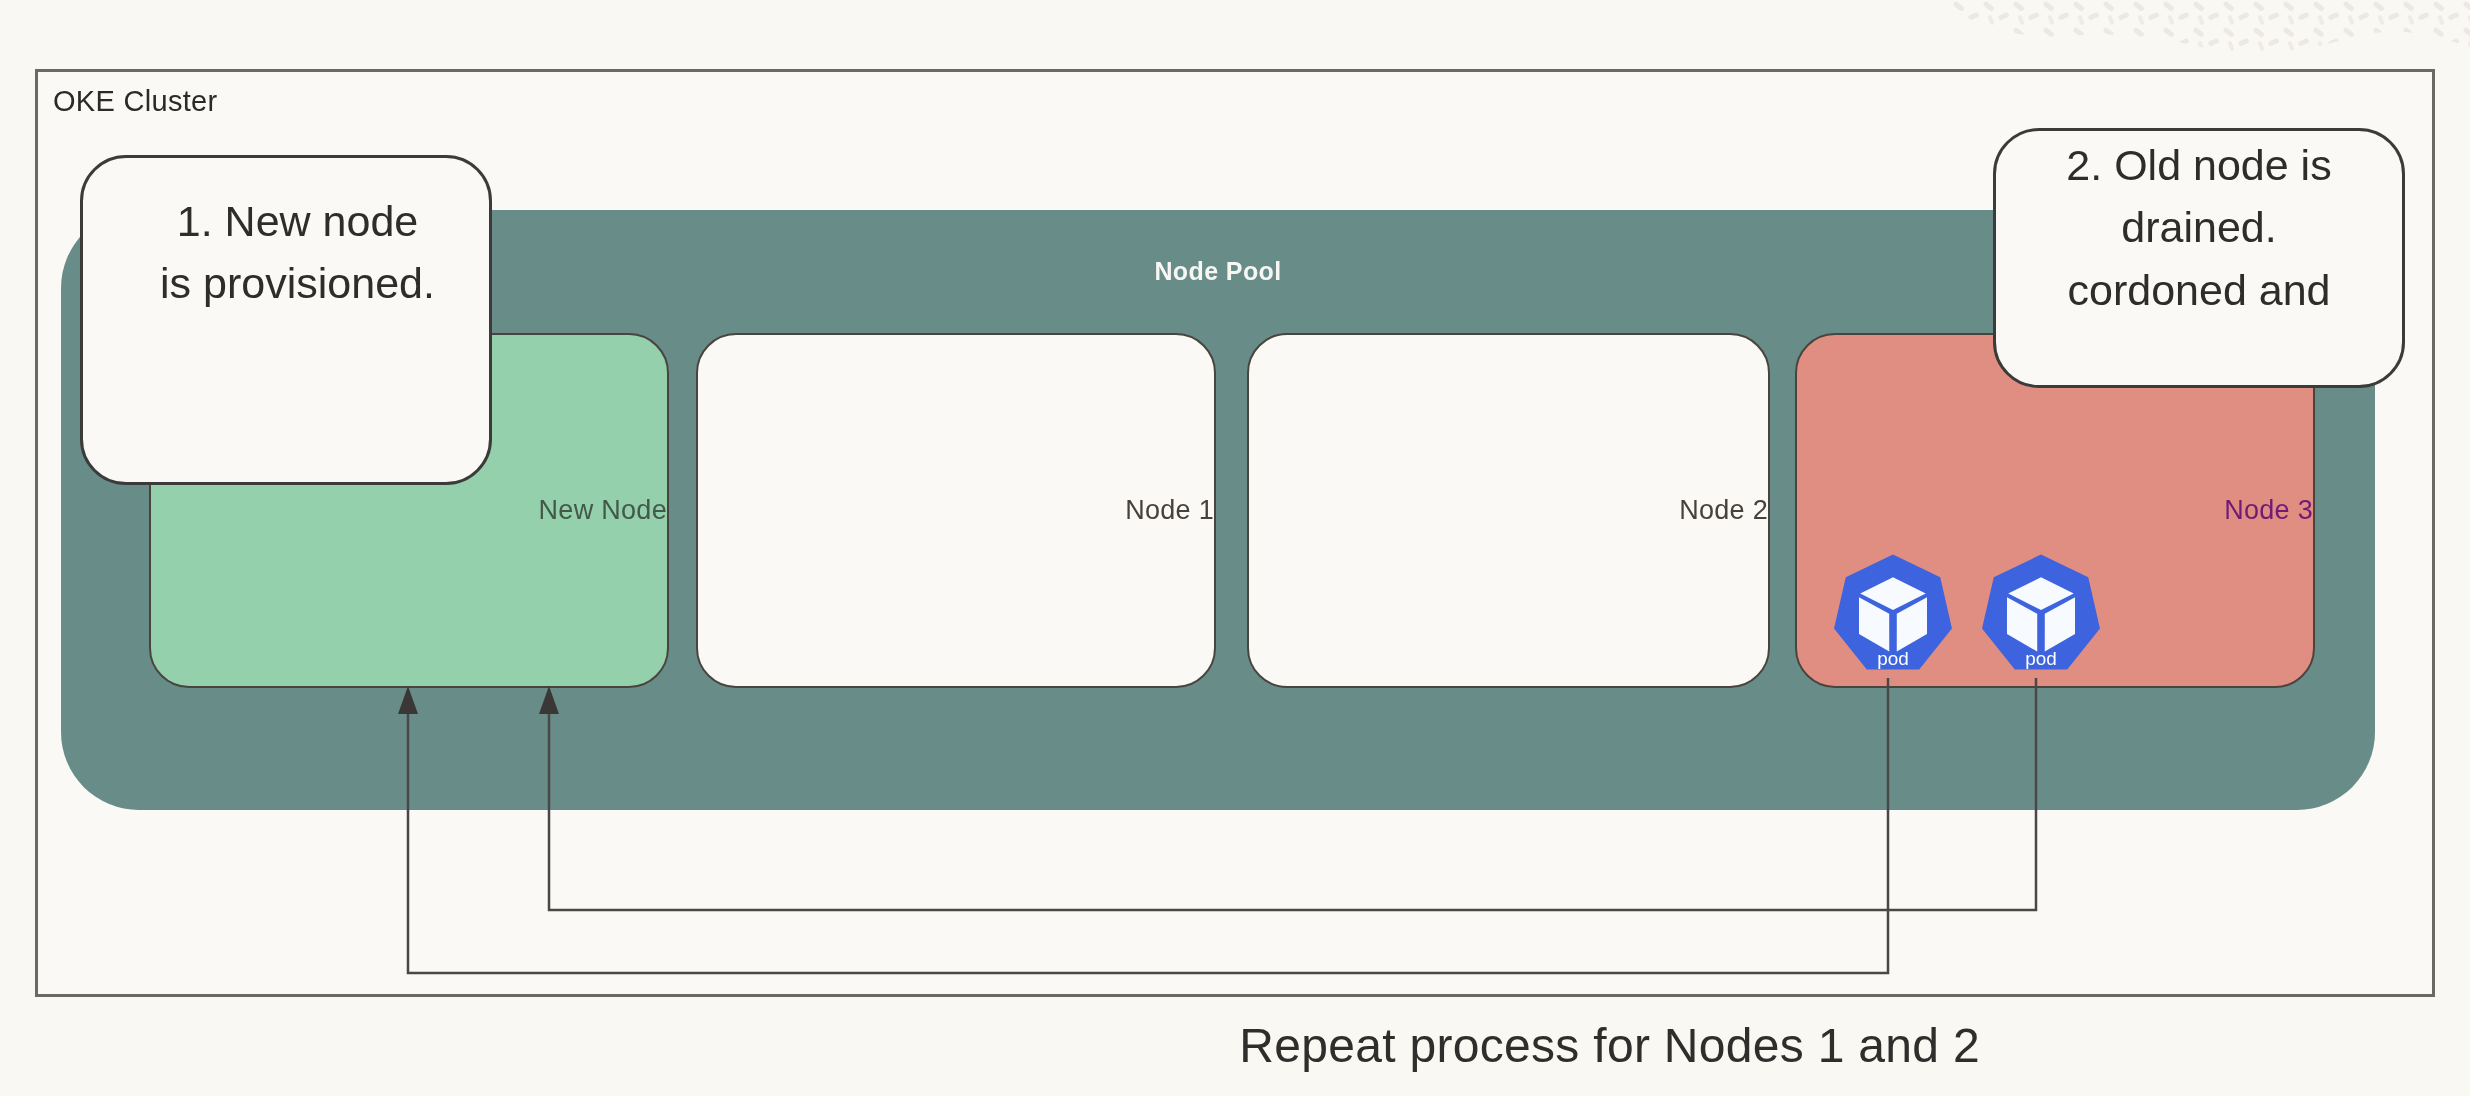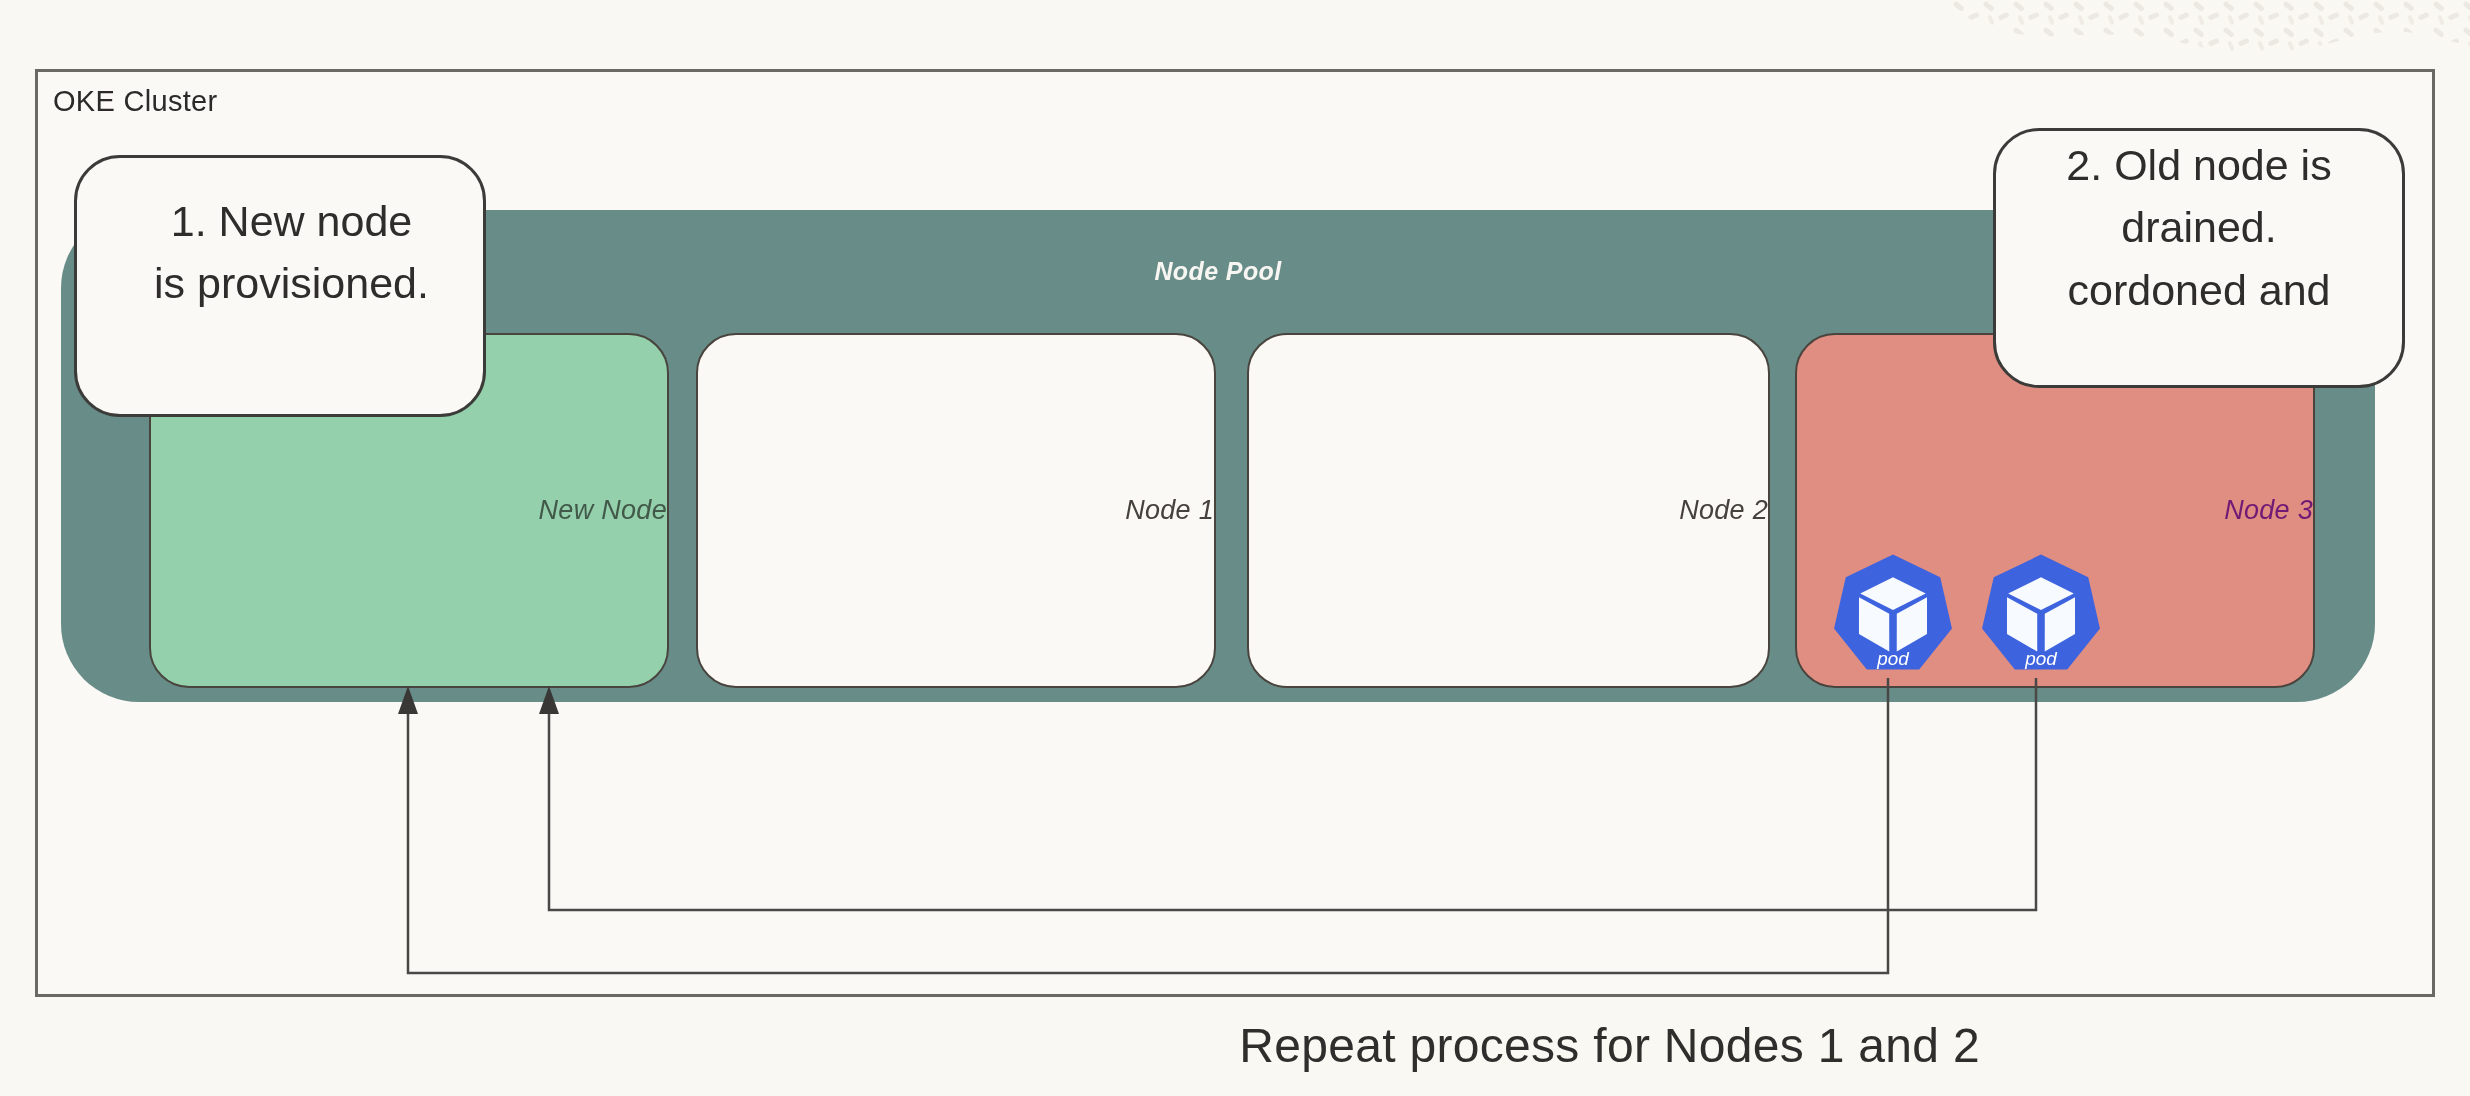--- a/index.html
+++ b/index.html
@@ -17,22 +17,22 @@
   .oke-box{
     position:absolute;left:35px;top:69px;width:2400px;height:928px;
     box-sizing:border-box;border:3px solid #6B6964;background:#FBF9F5;z-index:1;
   }
   .oke-label{
     position:absolute;left:15px;top:13px;
     font-size:29px;color:#2B2A28;letter-spacing:.3px;
   }
   
   .pool{
-    position:absolute;left:23px;top:138px;width:2314px;height:492px;
-    background:var(--pool,#688C88);border-radius:78px;font-style:italic;
+    position:absolute;left:23px;top:138px;width:2314px;height:600px;
+    background:var(--pool,#688C88);border-radius:78px;
   }
   .pool-label{
     position:absolute;left:0;right:0;top:47px;text-align:center;
     font-size:25px;font-weight:bold;color:#F8F6F2;letter-spacing:.4px;
   }
   
   .node{
     position:absolute;top:123px;height:355px;box-sizing:border-box;
     border:2px solid #4A443E;border-radius:40px;
     display:flex;align-items:center;justify-content:flex-end;
@@ -53,21 +53,21 @@
 
   
   .lines{position:absolute;left:0;top:0;z-index:5;pointer-events:none;}
 
   
   .callout{
     position:absolute;z-index:10;box-sizing:border-box;
     background:#FBF9F5;border:3px solid #3B3B39;border-radius:46px;
     text-align:center;color:#2E2D2B;font-size:43px;line-height:1.45;
   }
-  .callout-1{left:74px;top:155px;width:412px;height:262px;padding-top:32px;padding-left:23px;}
+  .callout-1{left:80px;top:155px;width:412px;height:330px;padding-top:32px;padding-left:23px;}
   .callout-2{left:1993px;top:128px;width:412px;height:260px;padding-top:3px;}
   .callout span{display:block;}
 
   
   .caption{
     position:absolute;left:440px;top:1018px;width:1540px;
     text-align:right;font-size:48px;color:#2F2E2C;letter-spacing:.3px;
   }
 </style>
 </head>

